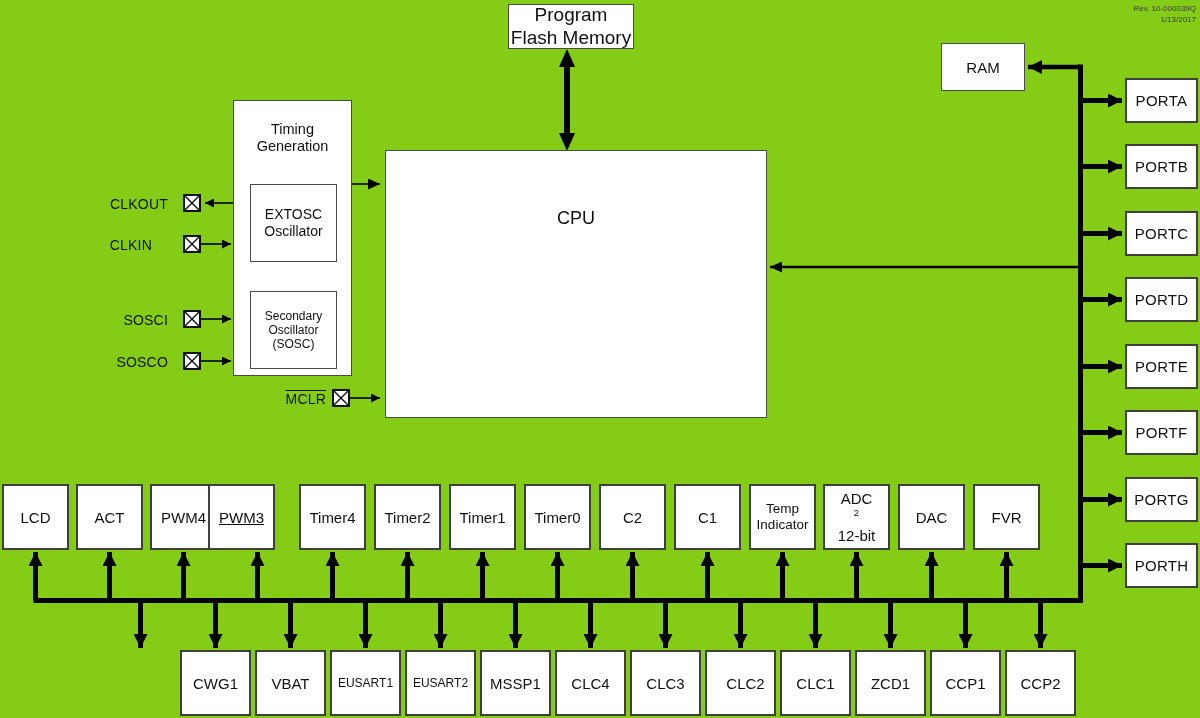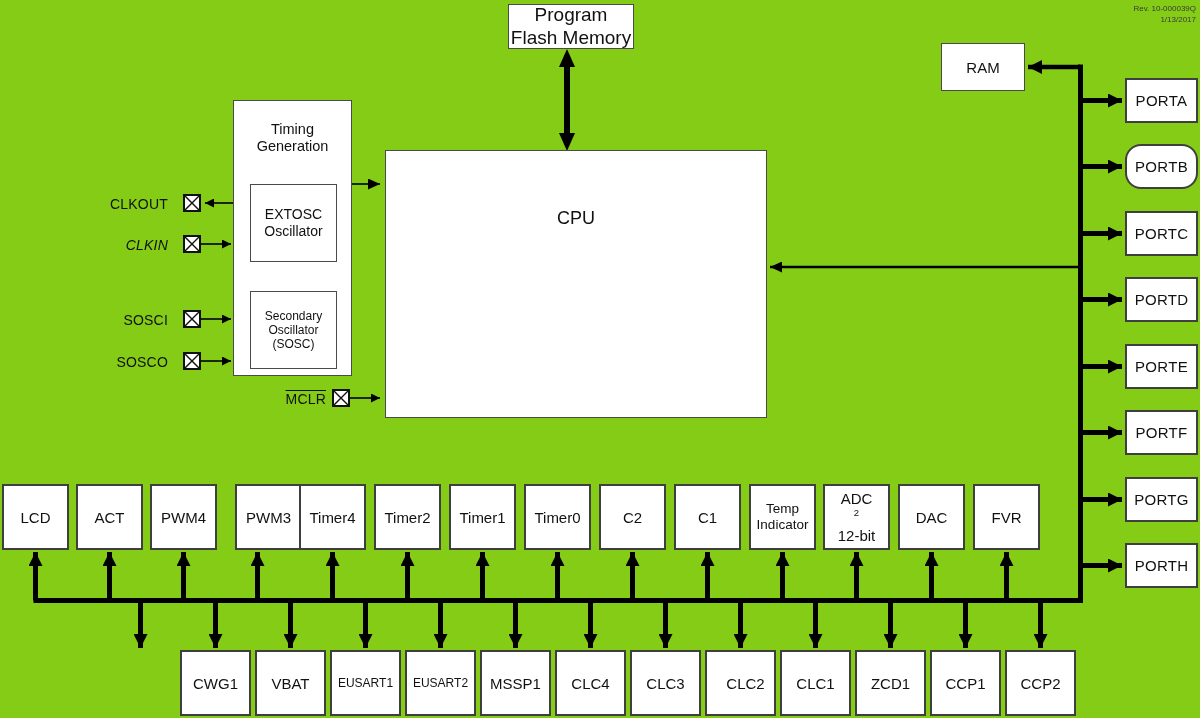--- a/index.html
+++ b/index.html
@@ -148,21 +148,21 @@
   </div>
 
   <div class="box thin lbl" style="left:250px;top:184px;width:87px;height:78px;font-size:14px;">EXTOSC
 Oscillator</div>
 
   <div class="box thin lbl" style="left:250px;top:291px;width:87px;height:78px;font-size:12px;">Secondary
 Oscillator
 (SOSC)</div>
 
   <div class="pinlbl" style="left:58px;top:195px;">CLKOUT</div>
-  <div class="pinlbl" style="left:58px;top:236px;font-style:italic;">CLKIN</div>
+  <div class="pinlbl" style="left:42px;top:236px;">CLKIN</div>
   <div class="pinlbl" style="left:58px;top:311px;">SOSCI</div>
   <div class="pinlbl" style="left:58px;top:353px;">SOSCO</div>
   <div class="pinlbl" style="left:216px;top:390px;">
     <span class="overline">MCLR</span>
   </div>
 
   <div class="pinbox" style="left:183px;top:194px;">
     <svg viewBox="0 0 14 14">
         <path d="M0,0 L14,14 M14,0 L0,14" stroke="#111" stroke-width="1.4"></path>
       </svg>
@@ -182,32 +182,32 @@
         <path d="M0,0 L14,14 M14,0 L0,14" stroke="#111" stroke-width="1.4"></path>
       </svg>
   </div>
   <div class="pinbox" style="left:332px;top:389px;">
     <svg viewBox="0 0 14 14">
         <path d="M0,0 L14,14 M14,0 L0,14" stroke="#111" stroke-width="1.4"></path>
       </svg>
   </div>
 
   <div class="box port" style="top:78px;">PORTA</div>
-  <div class="box port" style="top:144px;border-radius:16px;">PORTB</div>
+  <div class="box port" style="top:144px;">PORTB</div>
   <div class="box port" style="top:211px;">PORTC</div>
   <div class="box port" style="top:277px;">PORTD</div>
   <div class="box port" style="top:344px;">PORTE</div>
   <div class="box port" style="top:410px;">PORTF</div>
   <div class="box port" style="top:477px;">PORTG</div>
   <div class="box port" style="top:543px;">PORTH</div>
 
   <div class="box p1" style="left:2px;">LCD</div>
   <div class="box p1" style="left:76px;">ACT</div>
   <div class="box p1" style="left:150px;">PWM4</div>
-  <div class="box p1" style="left:235px;">PWM3</div>
+  <div class="box p1" style="left:208px;text-decoration:underline;">PWM3</div>
   <div class="box p1" style="left:299px;">Timer4</div>
   <div class="box p1" style="left:374px;">Timer2</div>
   <div class="box p1" style="left:449px;">Timer1</div>
   <div class="box p1" style="left:524px;">Timer0</div>
   <div class="box p1" style="left:599px;">C2</div>
   <div class="box p1" style="left:674px;">C1</div>
   <div class="box p1 lbl sm" style="left:749px;">Temp
 Indicator</div>
   <div class="box p1" style="left:823px;">
     <div class="adc-wrap">

